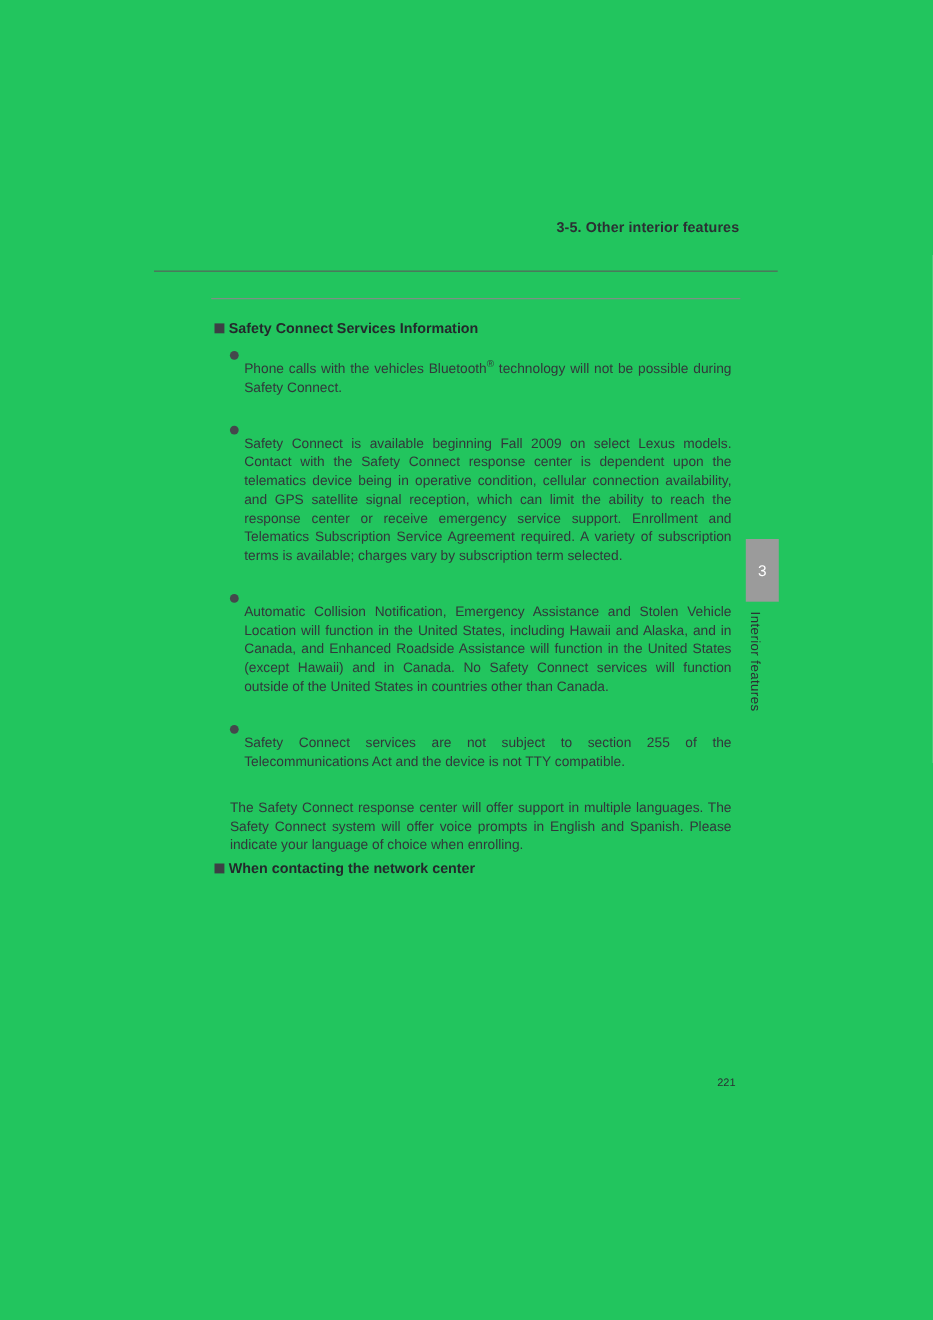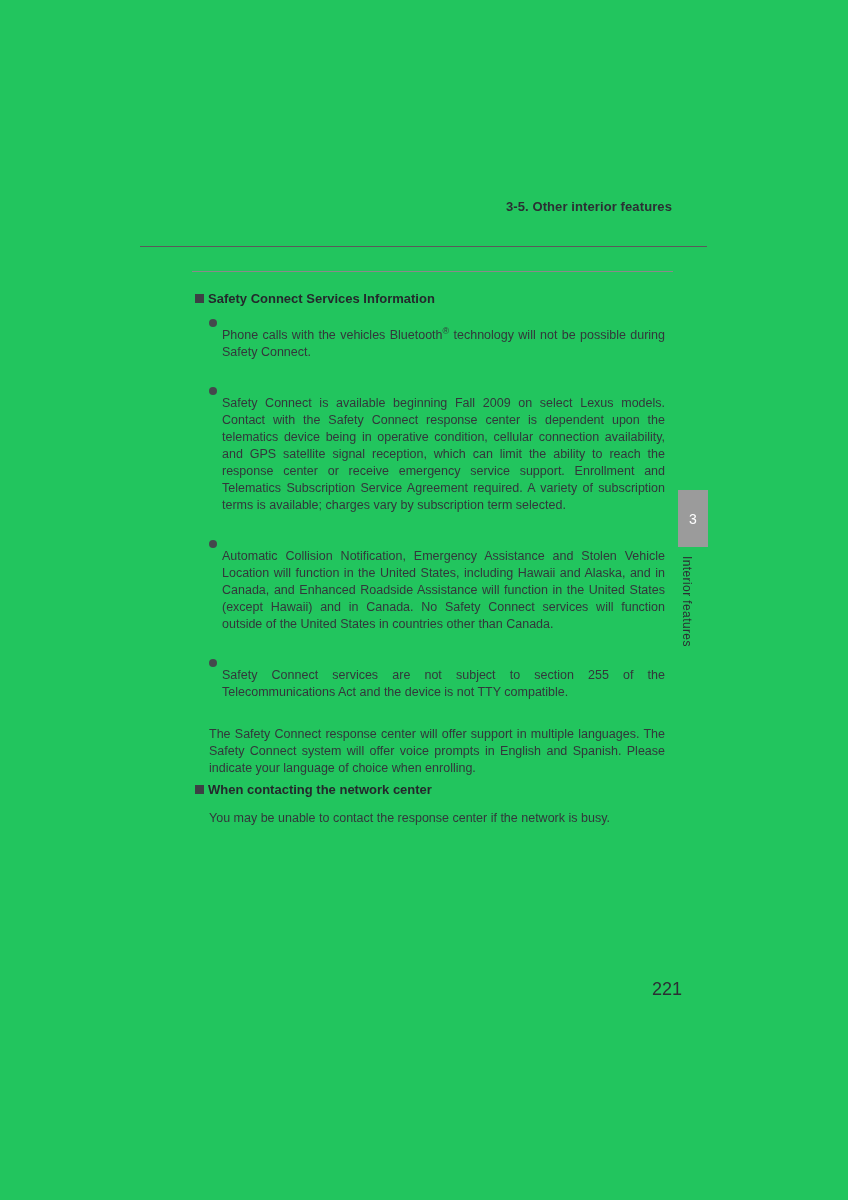--- a/index.html
+++ b/index.html
@@ -108,21 +108,21 @@
     top: 556px;
     writing-mode: vertical-rl;
     font-size: 12px;
     color: #2b2f33;
     letter-spacing: 0.4px;
   }
   .page-num {
     position: absolute;
     left: 652px;
     top: 979px;
-    font-size: 18px;
+    font-size: 10px;
     color: #2b2f33;
   }
 </style>
 </head>
 <body>
 
 <div class="page">
 
   <div class="header-title">3-5. Other interior features</div>
 
@@ -163,21 +163,20 @@
 
     <div class="section">
       <p class="para">The Safety Connect response center will offer support in multiple languages. The Safety Connect system will offer voice prompts in English and Spanish. Please indicate your language of choice when enrolling.</p>
     </div>
 
     <div class="section">
       <div class="sec-heading">
         <span class="sq"></span>
         <span>When contacting the network center</span>
       </div>
-      <p class="para last">You may be unable to contact the response center if the network is busy.</p>
     </div>
 
   </div>
 
   <div class="chapter-tab">
     <span>3</span>
   </div>
   <div class="chapter-label">Interior features</div>
 
   <div class="page-num">221</div>

